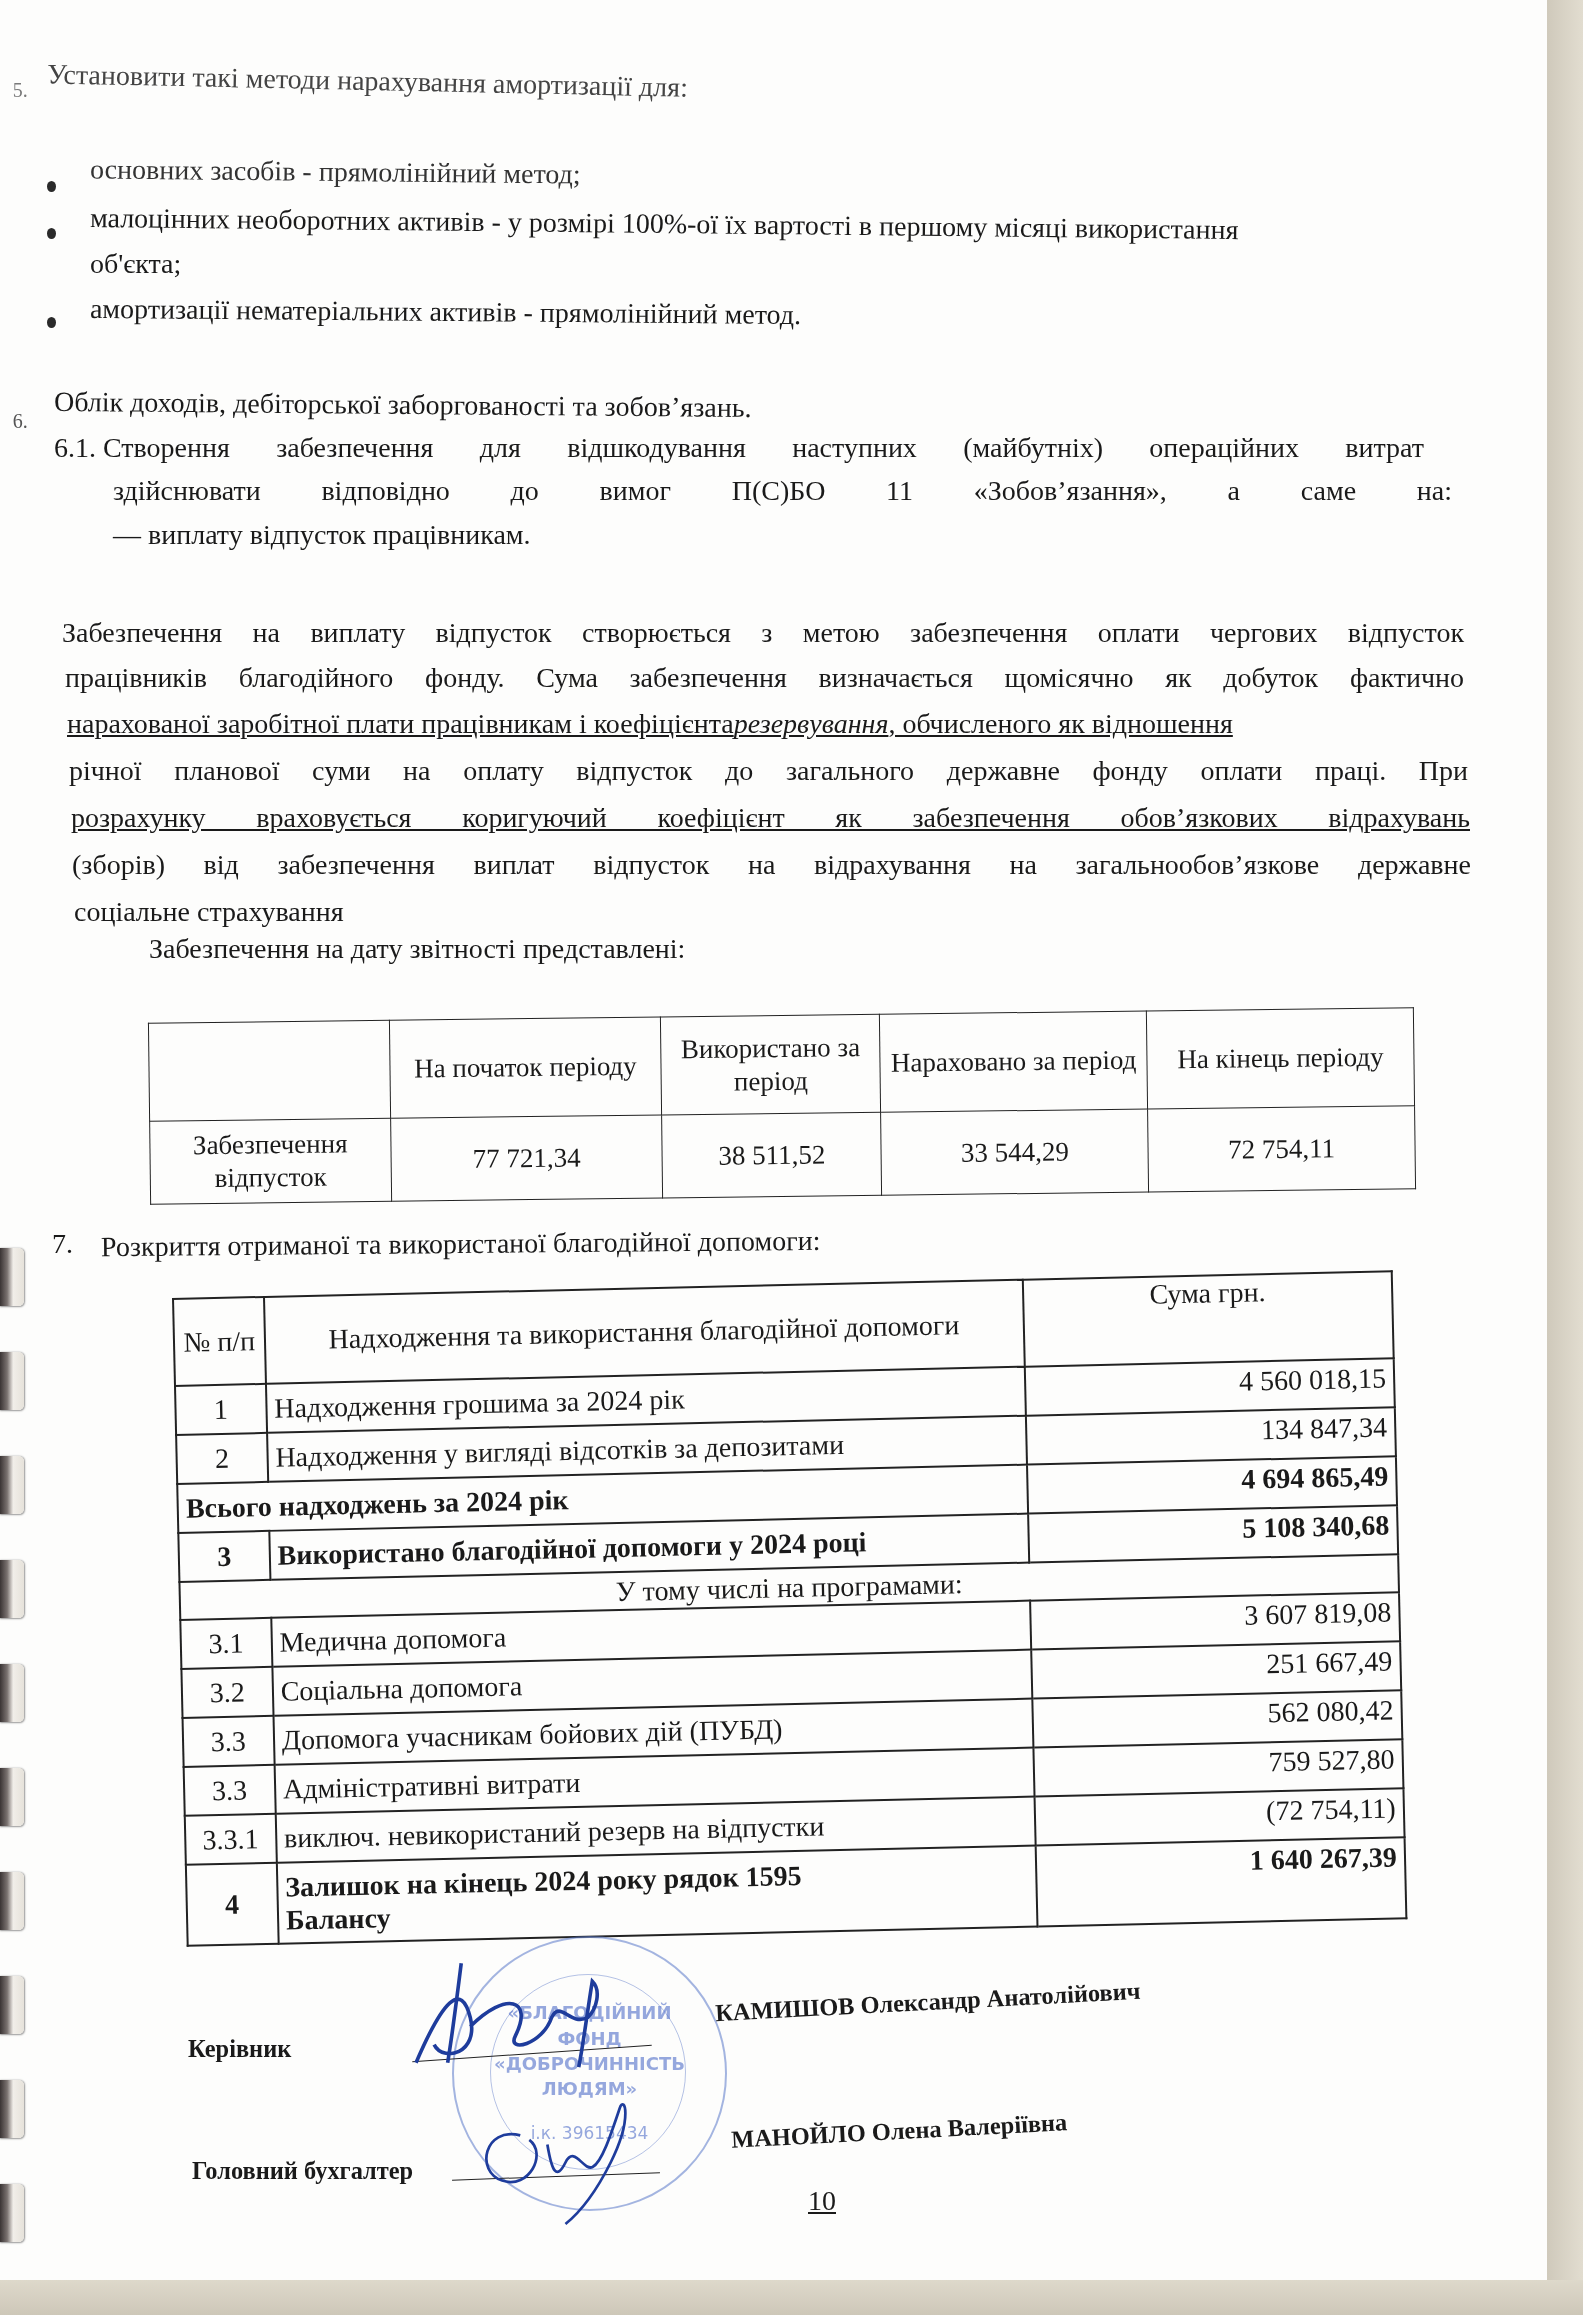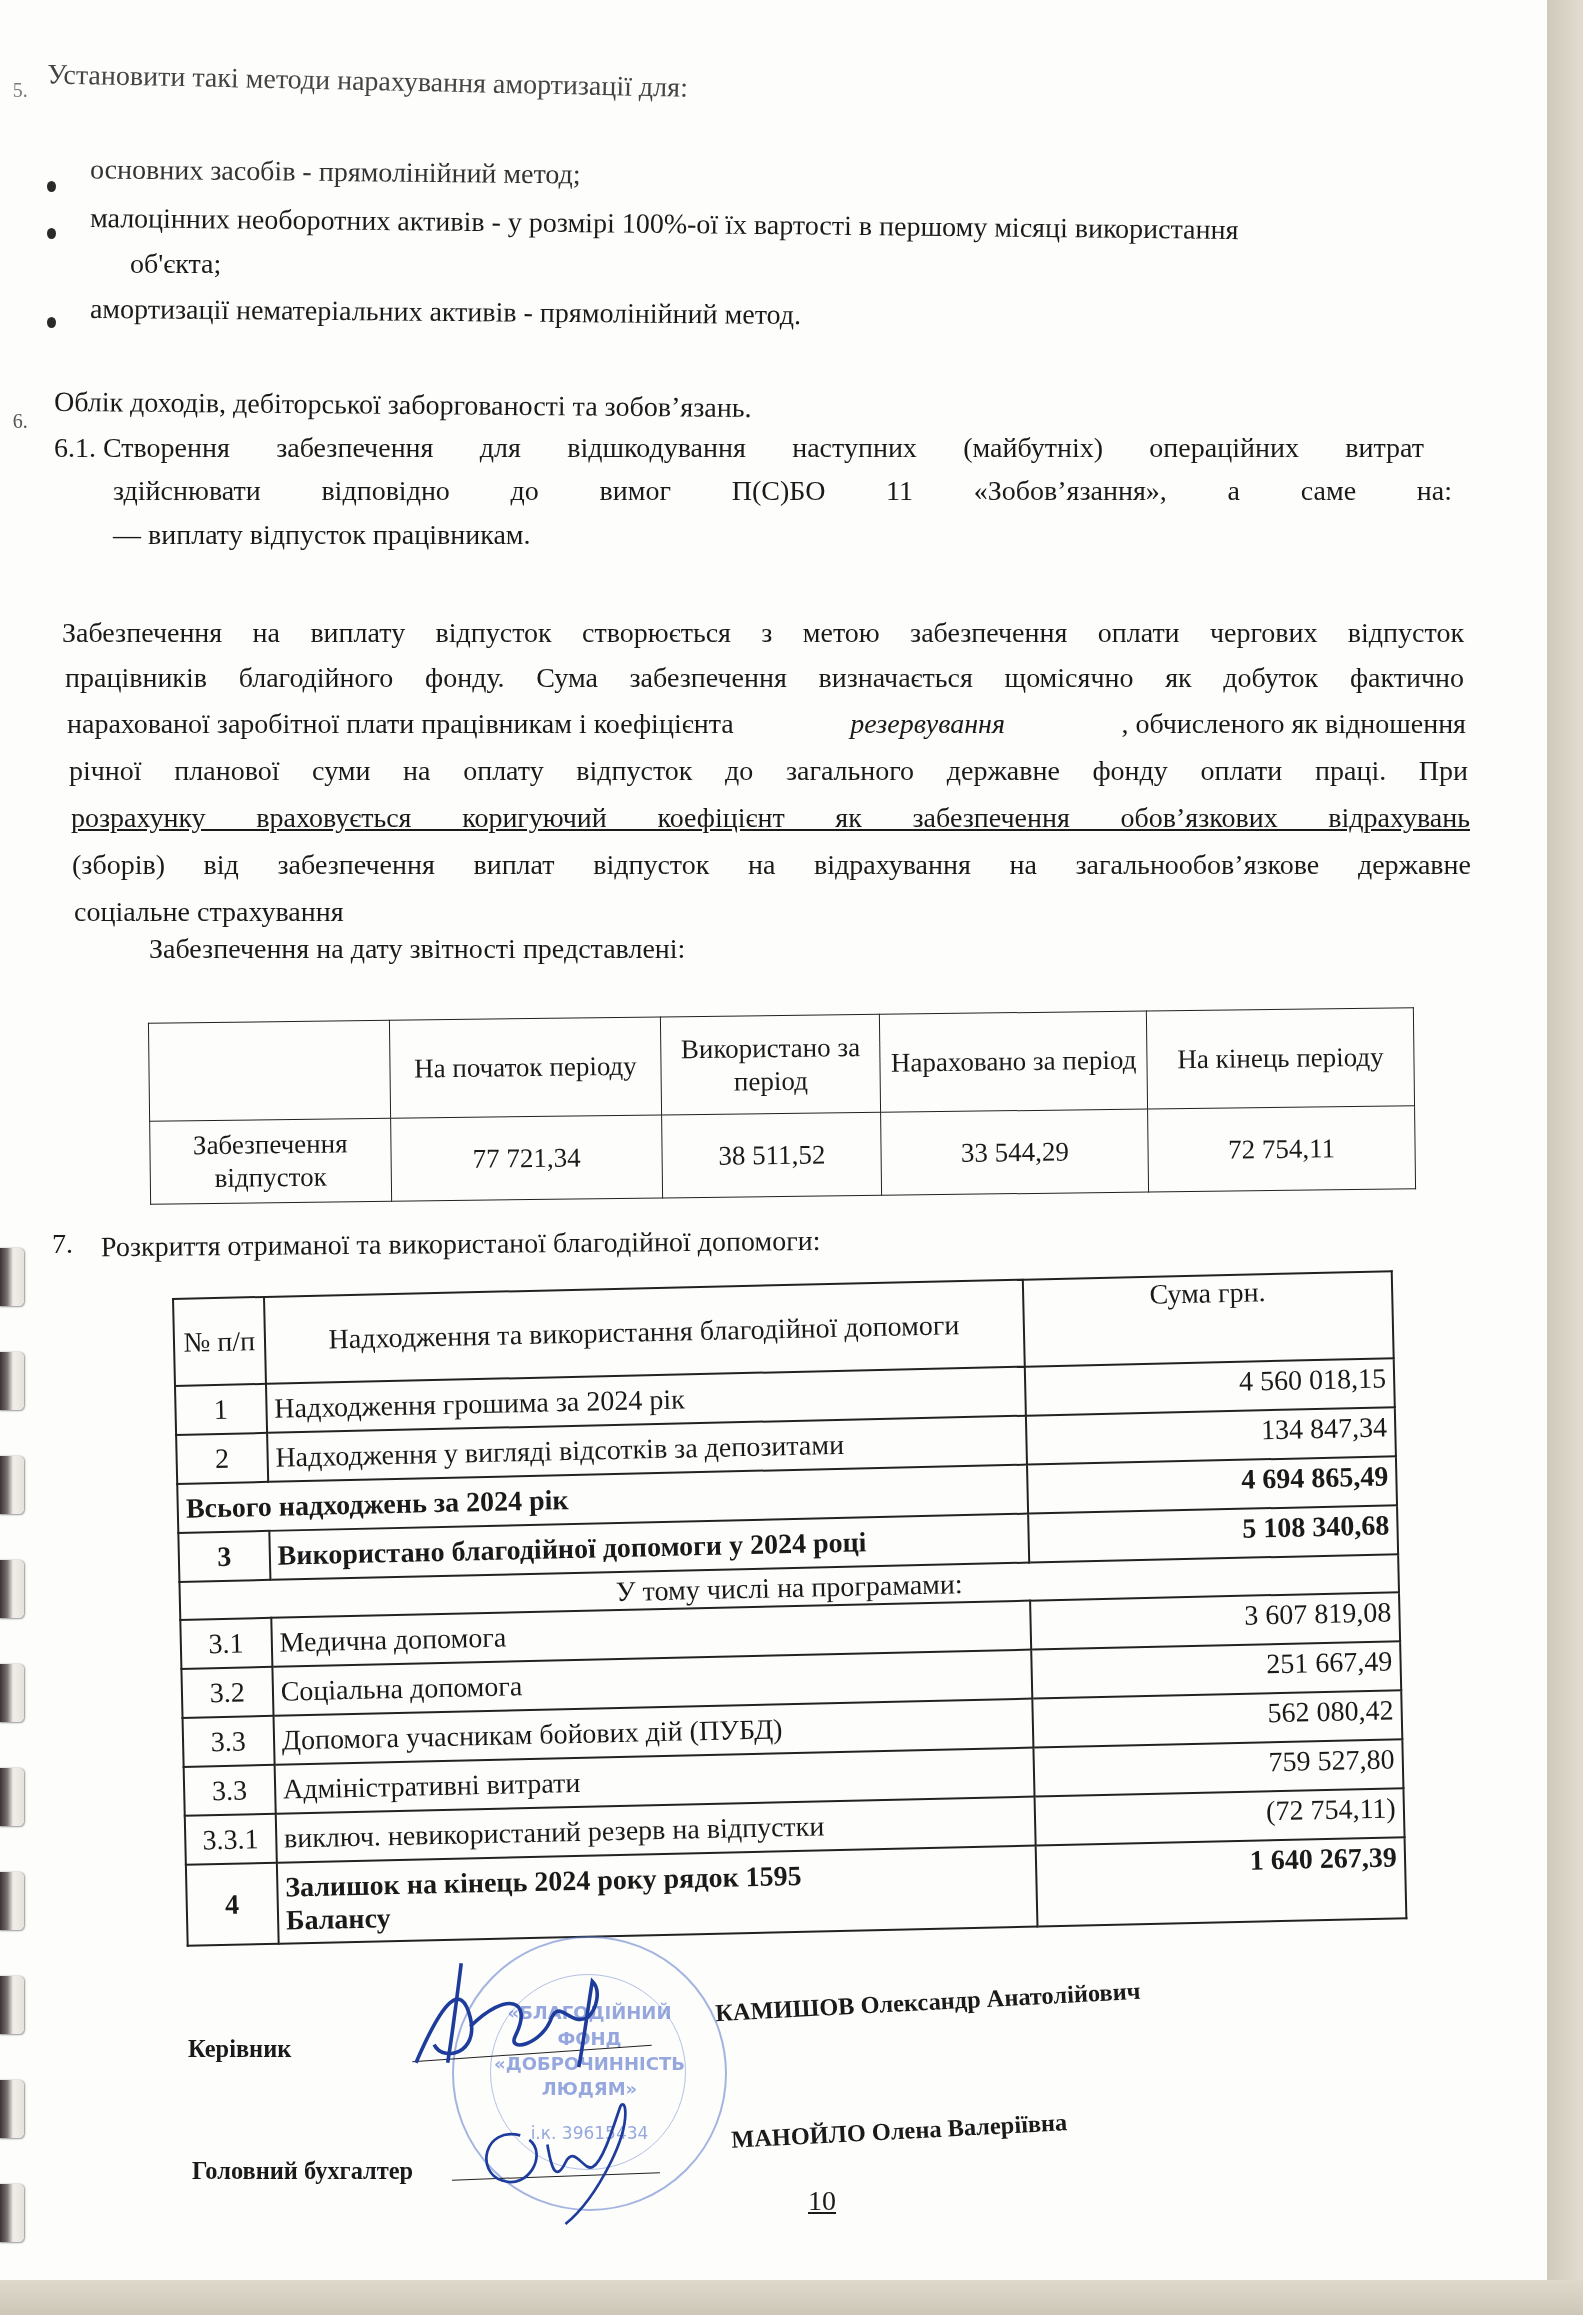--- a/index.html
+++ b/index.html
@@ -91,36 +91,36 @@
 
 <div class="content">
 
   <div class="p faded" style="left:12.7px; top:72px; font-size:20px;">5.</div>
   <div class="p" style="left:47px; top:63px; color:#444; transform:rotate(1.2deg);">Установити такі методи нарахування амортизації для:</div>
 
   <span class="bullet" style="left:47px; top:181px;"></span>
   <div class="p" style="left:90px; top:154px; color:#333; transform:rotate(0.6deg);">основних засобів - прямолінійний метод;</div>
   <span class="bullet" style="left:47px; top:228px;"></span>
   <div class="p" style="left:90px; top:206px; transform:rotate(0.6deg);">малоцінних необоротних активів - у розмірі 100%-ої їх вартості в першому місяці використання</div>
-  <div class="p" style="left:90px; top:246px;margin-left:40px;">об'єкта;</div>
+  <div class="p" style="left:90px; top:246px;">об'єкта;</div>
   <span class="bullet" style="left:47px; top:317px;"></span>
   <div class="p" style="left:90px; top:294px; transform:rotate(0.5deg);">амортизації нематеріальних активів - прямолінійний метод.</div>
 
   <div class="p" style="left:12.7px; top:403px; font-size:20px; color:#555;">6.</div>
   <div class="p" style="left:54px; top:387px; transform:rotate(0.5deg);">Облік доходів, дебіторської заборгованості та зобов’язань.</div>
   <div class="p" style="left:54px; top:430px; width:1393px;">
     <span>6.1.</span>
     <span class="justify" style="display:inline-block; width:1321px; vertical-align:top;">Створення забезпечення для відшкодування наступних (майбутніх) операційних витрат</span>
   </div>
   <div class="p justify" style="left:113px; top:473px; width:1339px;">здійснювати відповідно до вимог П(С)БО 11 «Зобов’язання», а саме на:</div>
   <div class="p" style="left:113px; top:517px;">— виплату відпусток працівникам.</div>
 
   <div class="p justify" style="left:62px; top:615px; width:1402px;">Забезпечення на виплату відпусток створюється з метою забезпечення оплати чергових відпусток</div>
   <div class="p justify" style="left:65px; top:660px; width:1399px;">працівників благодійного фонду. Сума забезпечення визначається щомісячно як добуток фактично</div>
-  <div class="p" style="left:67px; top:706px; width:1399px; display:flex; justify-content:space-between;">
+  <div class="p" style="left:67px; top:706px; width:1399px; display:flex; text-decoration:underline;">
     <span>нарахованої заробітної плати працівникам і коефіцієнта</span>
     <span class="ital">резервування</span>
     <span>, обчисленого як відношення</span>
   </div>
   <div class="p justify" style="left:69px; top:753px; width:1399px;">річної планової суми на оплату відпусток до загального державне фонду оплати праці. При</div>
   <div class="p justify" style="left:71px; top:800px; width:1399px;text-decoration:underline;">розрахунку враховується коригуючий коефіцієнт як забезпечення обов’язкових відрахувань</div>
   <div class="p justify" style="left:72px; top:847px; width:1399px;">(зборів) від забезпечення виплат відпусток на відрахування на загальнообов’язкове державне</div>
   <div class="p" style="left:74px; top:894px;">соціальне страхування</div>
 
   <div class="p" style="left:149px; top:931px;">Забезпечення на дату звітності представлені:</div>

